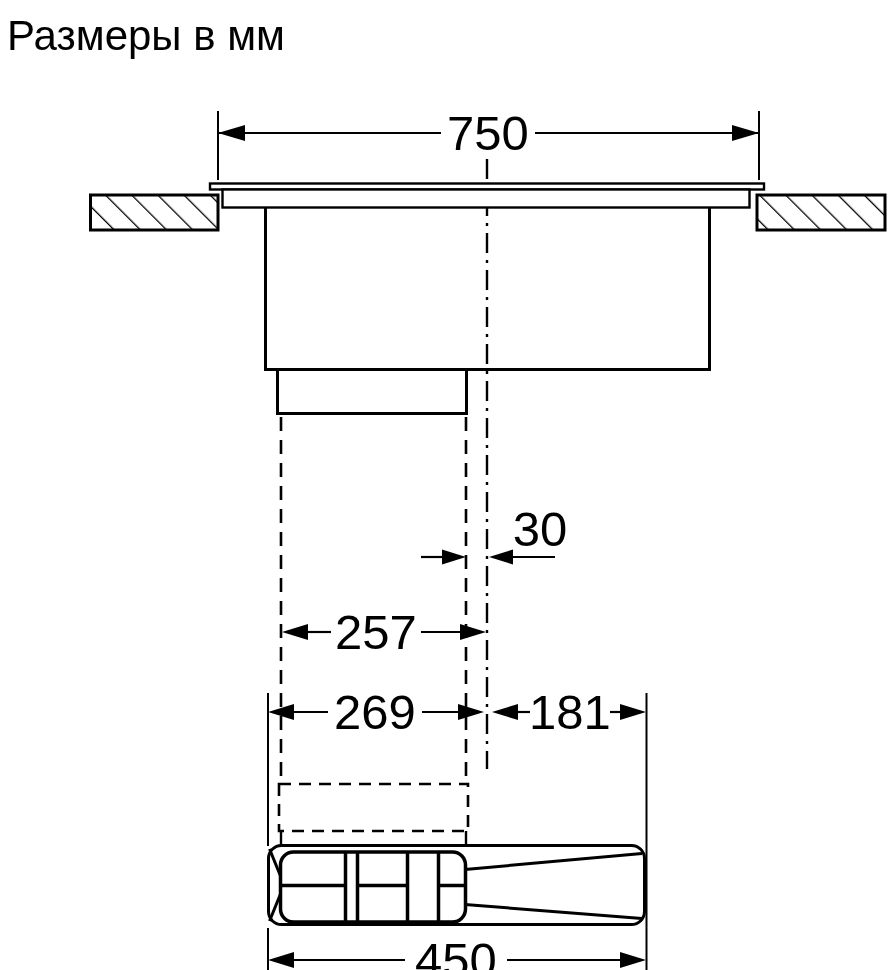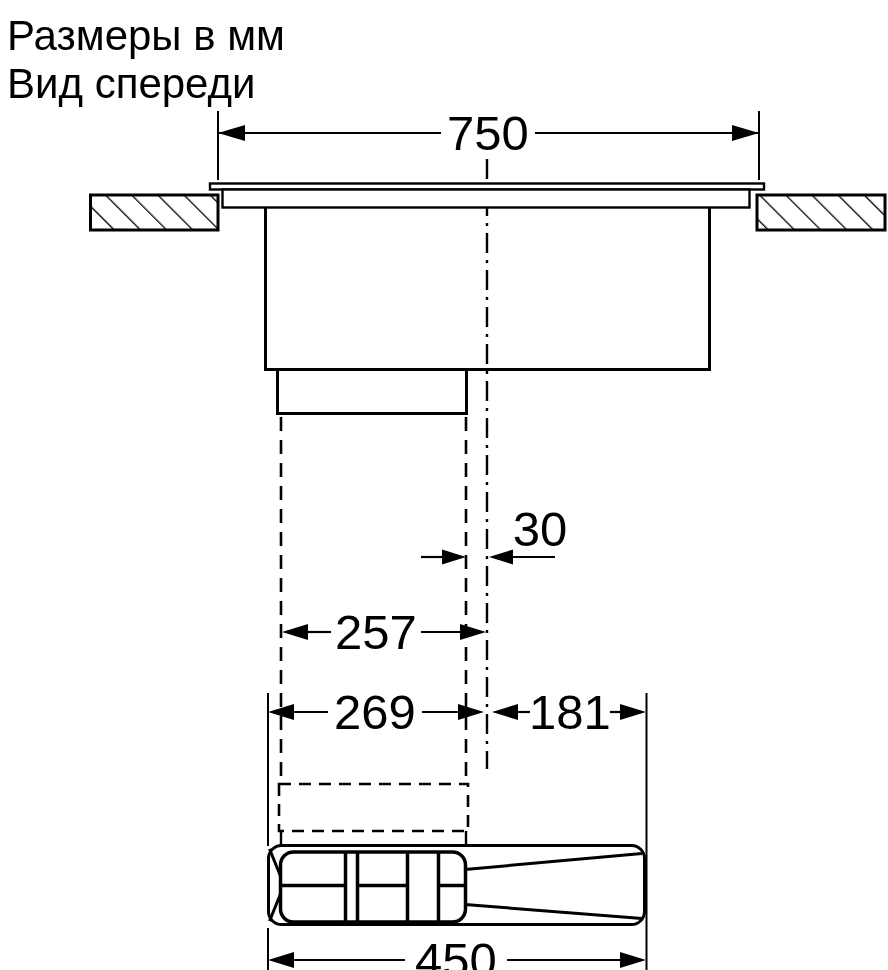--- a/index.html
+++ b/index.html
@@ -42,21 +42,20 @@
     text-anchor:middle;
   }
 </style>
 </head>
 <body>
 
 <div class="canvas">
 
   <div class="titles">
     <div>Размеры в мм</div>
-    <div>Вид спереди</div>
   </div>
 
   <svg width="888" height="970" viewBox="0 0 888 970">
     <defs>
       <pattern id="hatch" patternUnits="userSpaceOnUse" width="18.5" height="18.5" patternTransform="rotate(-45)">
         <line x1="0" y1="0" x2="0" y2="18.5" stroke="#000" stroke-width="2.6"></line>
       </pattern>
     </defs>
 
     <g>

